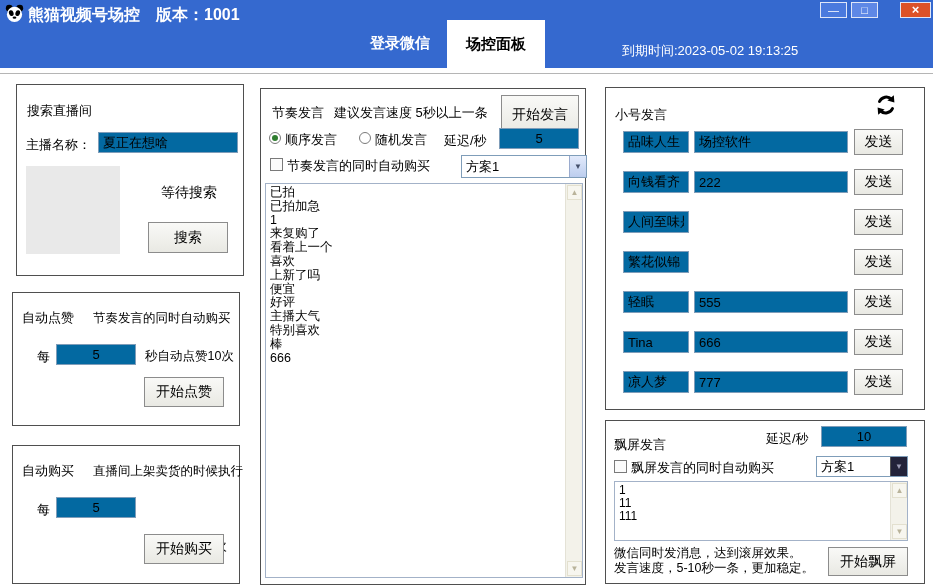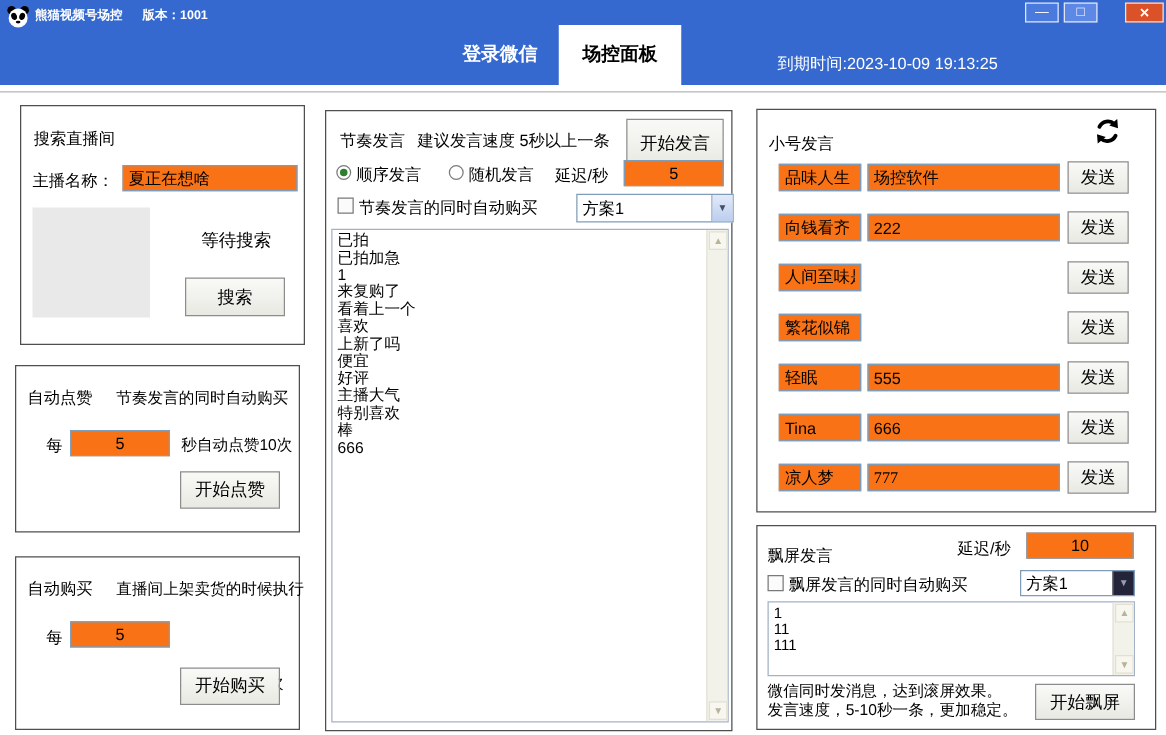--- a/index.html
+++ b/index.html
@@ -7,38 +7,38 @@
   body {
     width:933px; height:588px; overflow:hidden; background:#fff;
     font-family:"Liberation Sans","DejaVu Sans",sans-serif; color:#000;
   }
   .stage { position:relative; width:933px; height:588px; }
 
   
   .header { position:absolute; left:0; top:0; width:933px; height:68px; background:#3569cf; }
   .hdr-sep { position:absolute; left:0; top:73px; width:933px; height:1px; background:#b5b5b5; }
   .panda { position:absolute; left:5px; top:4px; width:19px; height:19px; }
-  .app-title { position:absolute; left:28px; top:5px; font-size:10px; font-weight:bold; color:#fff; white-space:nowrap; }
+  .app-title { position:absolute; left:28px; top:5px; font-size:16px; font-weight:bold; color:#fff; white-space:nowrap; }
   .app-title .ver { margin-left:16px; }
   .winbtn { position:absolute; top:2px; height:16px; width:27px; border:1px solid #dfe6f8; color:#fff;
             font-size:11px; line-height:14px; text-align:center; cursor:pointer; }
   .btn-min { right:86px; background:#4a7ade; }
   .btn-max { right:55px; background:#5e88e6; }
   .btn-close { right:2px; width:31px; background:#dc5228; font-size:13px; font-weight:bold; }
   .tab-login { position:absolute; left:340px; top:34px; width:90px; text-align:right;
                font-size:15px; font-weight:bold; color:#fff; cursor:pointer; }
   .tab-panel { position:absolute; left:447px; top:20px; width:98px; height:48px; background:#fff;
                font-size:15px; font-weight:bold; color:#000; text-align:center; line-height:48px; cursor:pointer; }
   .expiry { position:absolute; left:622px; top:42px; font-size:13px; color:#fff; white-space:nowrap; }
 
   
   .panel { position:absolute; background:#fff; border:1px solid #4f4f4f; }
   .lbl { position:absolute; font-size:13px; white-space:nowrap; }
   .sm  { font-size:12.5px; }
-  .txt { position:absolute; border:1px solid #7f9db9; background:#f97316; font-size:13px;
+  .txt { position:absolute; border:1px solid #7f9db9; background:#0369a1; font-size:13px;
          font-family:inherit; padding:1px 4px; outline:none; }
   .ctr { text-align:center; }
   .btn { position:absolute; background:linear-gradient(#f9f9f7,#e9e9e3); border:1px solid #8c8c8c;
          font-size:14px; font-family:inherit; color:#000; text-align:center; cursor:pointer; }
   .radio { position:absolute; width:12px; height:12px; border:1px solid #7a7a7a; border-radius:50%; background:#fff; }
   .radio.sel::after { content:""; position:absolute; left:2px; top:2px; width:6px; height:6px;
                       border-radius:50%; background:#2f7d2f; }
   .chk { position:absolute; width:13px; height:13px; border:1px solid #7a7a7a; background:#fbfbfb; }
   .combo { position:absolute; border:1px solid #7f9db9; background:#fff; cursor:pointer; }
   .combo-text { position:absolute; left:4px; top:50%; transform:translateY(-50%); font-size:13px; white-space:nowrap; }
@@ -75,21 +75,21 @@
       <ellipse cx="10" cy="14.4" rx="2" ry="1.2" fill="#000"></ellipse>
     </svg>
     <div class="app-title">
       <span>熊猫视频号场控</span><span class="ver">版本：1001</span>
     </div>
     <div class="winbtn btn-min">—</div>
     <div class="winbtn btn-max">□</div>
     <div class="winbtn btn-close">×</div>
     <div class="tab-login">登录微信</div>
     <div class="tab-panel">场控面板</div>
-    <div class="expiry">到期时间:2023-10-09 19:13:25</div>
+    <div class="expiry">到期时间:2023-05-02 19:13:25</div>
   </div>
   <div class="hdr-sep"></div>
 
   <div class="panel" style="left:16px; top:84px; width:228px; height:192px;">
     <div class="lbl" style="left:10px; top:17px;">搜索直播间</div>
     <div class="lbl" style="left:9px; top:51px;">主播名称：</div>
     <input class="txt" style="left: 81px; top: 47px; width: 140px; height: 21px;" value="夏正在想啥">
     <div class="grbaybox grbox graybox" style="position:absolute; left:9px; top:81px; width:94px; height:88px; background:#e9e9e9;"></div>
     <div class="lbl" style="left:144px; top:99px; font-size:14px;">等待搜索</div>
     <button class="btn" style="left:131px; top:137px; width:80px; height:31px;">搜索</button>
@@ -187,21 +187,21 @@
     <div class="alt-row" style="top:201px;">
       <input class="txt alt-name" value="轻眠" style="">
       <input class="txt alt-msg" value="555" style="">
       <button class="btn alt-send">发送</button>
     </div>
     <div class="alt-row" style="top:241px;">
       <input class="txt alt-name" value="Tina" style="">
       <input class="txt alt-msg" value="666" style="">
       <button class="btn alt-send">发送</button>
     </div>
-    <div class="alt-row" style="top:281px;font-family:Liberation Serif, serif;">
+    <div class="alt-row" style="top:281px;">
       <input class="txt alt-name" value="凉人梦" style="">
       <input class="txt alt-msg" value="777" style="">
       <button class="btn alt-send">发送</button>
     </div>
   </div>
 
   <div class="panel" style="left:605px; top:420px; width:320px; height:164px;">
     <div class="lbl" style="left:8px; top:15px;">飘屏发言</div>
     <div class="lbl" style="left:160px; top:9px;">延迟/秒</div>
     <input class="txt ctr" style="left: 215px; top: 5px; width: 86px; height: 21px;" value="10">

